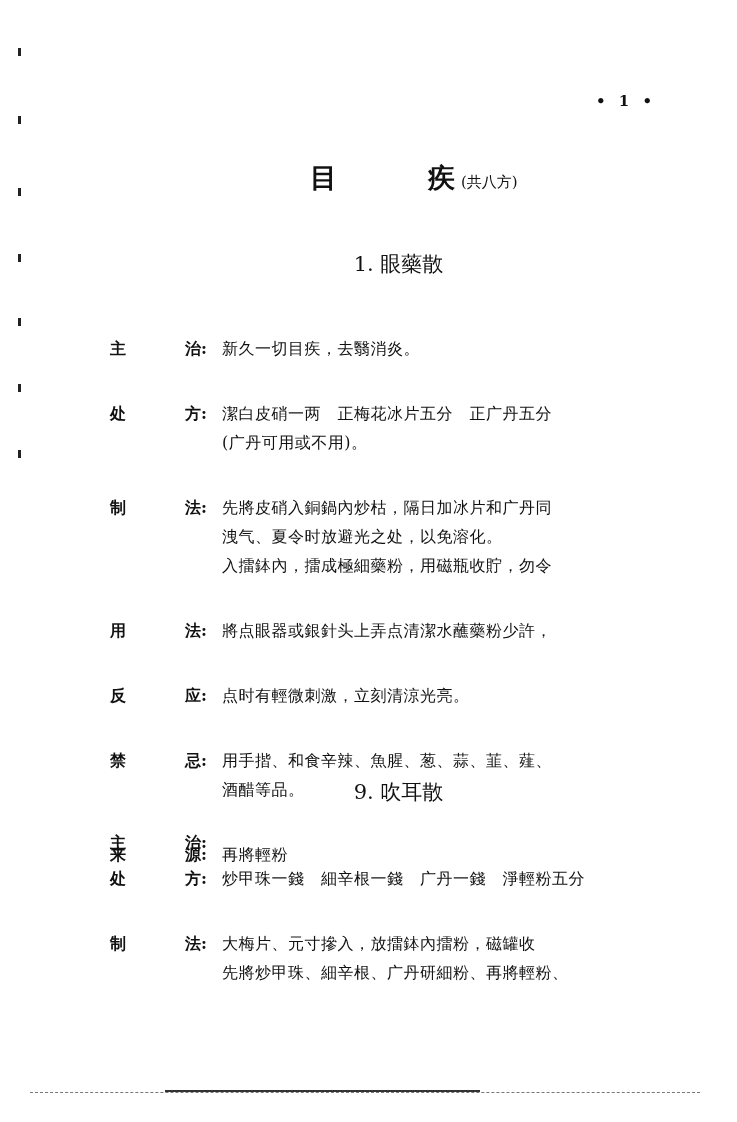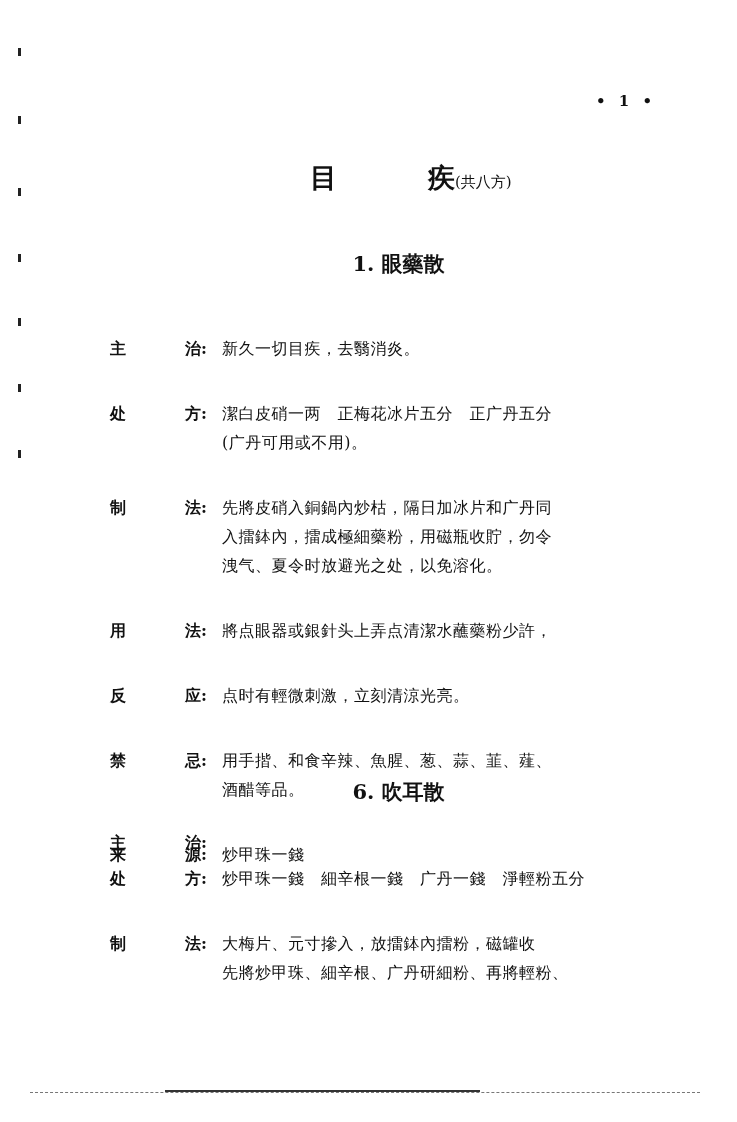--- a/index.html
+++ b/index.html
@@ -10,24 +10,24 @@
   }
   .page-num {
     position: absolute; left: 596px; top: 92px;
     font-size: 15px; font-weight: bold; letter-spacing: 4px;
   }
   .chapter-title {
     position: absolute; left: 310px; top: 160px;
     font-size: 27px; font-weight: bold; white-space: nowrap;
   }
   .chapter-title .c1 { display: inline-block; width: 118px; }
-  .chapter-title .sub { font-size: 15px; font-weight: normal; margin-left: 0; }
+  .chapter-title .sub { font-size: 15px; font-weight: normal; margin-left: 6px; }
   .recipe-title {
     position: absolute; left: 0; width: 737px; text-align: center;
-    font-size: 21px; padding-left: 60px; box-sizing: border-box; font-weight: bold;
+    font-size: 21px; padding-left: 60px; box-sizing: border-box;
   }
   .rows { position: absolute; left: 0; width: 737px; }
   .row { position: relative; font-size: 16px; line-height: 29px; }
   .row .lab1 {
     position: absolute; left: 110px; top: 0; font-weight: bold;
   }
   .row .lab2 {
     position: absolute; left: 185px; top: 0; font-weight: bold;
   }
   .row .content {
@@ -82,22 +82,22 @@
       <div class="content">
         <div>潔白皮硝一两　正梅花冰片五分　正广丹五分</div>
         <div>(广丹可用或不用)。</div>
       </div>
     </div>
     <div class="row">
       <span class="lab1">制</span>
       <span class="lab2">法:</span>
       <div class="content">
         <div>先將皮硝入銅鍋內炒枯，隔日加冰片和广丹同</div>
+        <div>洩气、夏令时放避光之处，以免溶化。</div>
         <div>入擂鉢內，擂成極細藥粉，用磁瓶收貯，勿令</div>
-        <div>洩气、夏令时放避光之处，以免溶化。</div>
       </div>
     </div>
     <div class="row">
       <span class="lab1">用</span>
       <span class="lab2">法:</span>
       <div class="content">
         <div>將点眼器或銀針头上弄点清潔水蘸藥粉少許，</div>
       </div>
     </div>
     <div class="row">
@@ -112,26 +112,26 @@
       <span class="lab2">忌:</span>
       <div class="content">
         <div>用手揩、和食辛辣、魚腥、葱、蒜、韮、薤、</div>
         <div>酒醋等品。</div>
       </div>
     </div>
     <div class="row">
       <span class="lab1">来</span>
       <span class="lab2">源:</span>
       <div class="content">
-        <div>炒甲珠一錢</div>
+        <div>再將輕粉</div>
       </div>
     </div>
   </div>
 
-  <div class="recipe-title" style="top:778px">6. 吹耳散</div>
+  <div class="recipe-title" style="top:778px">9. 吹耳散</div>
 
   <div class="rows" style="top:828px">
     <div class="row">
       <span class="lab1">主</span>
       <span class="lab2">治:</span>
     </div>
     <div class="row">
       <span class="lab1">处</span>
       <span class="lab2">方:</span>
       <div class="content">

